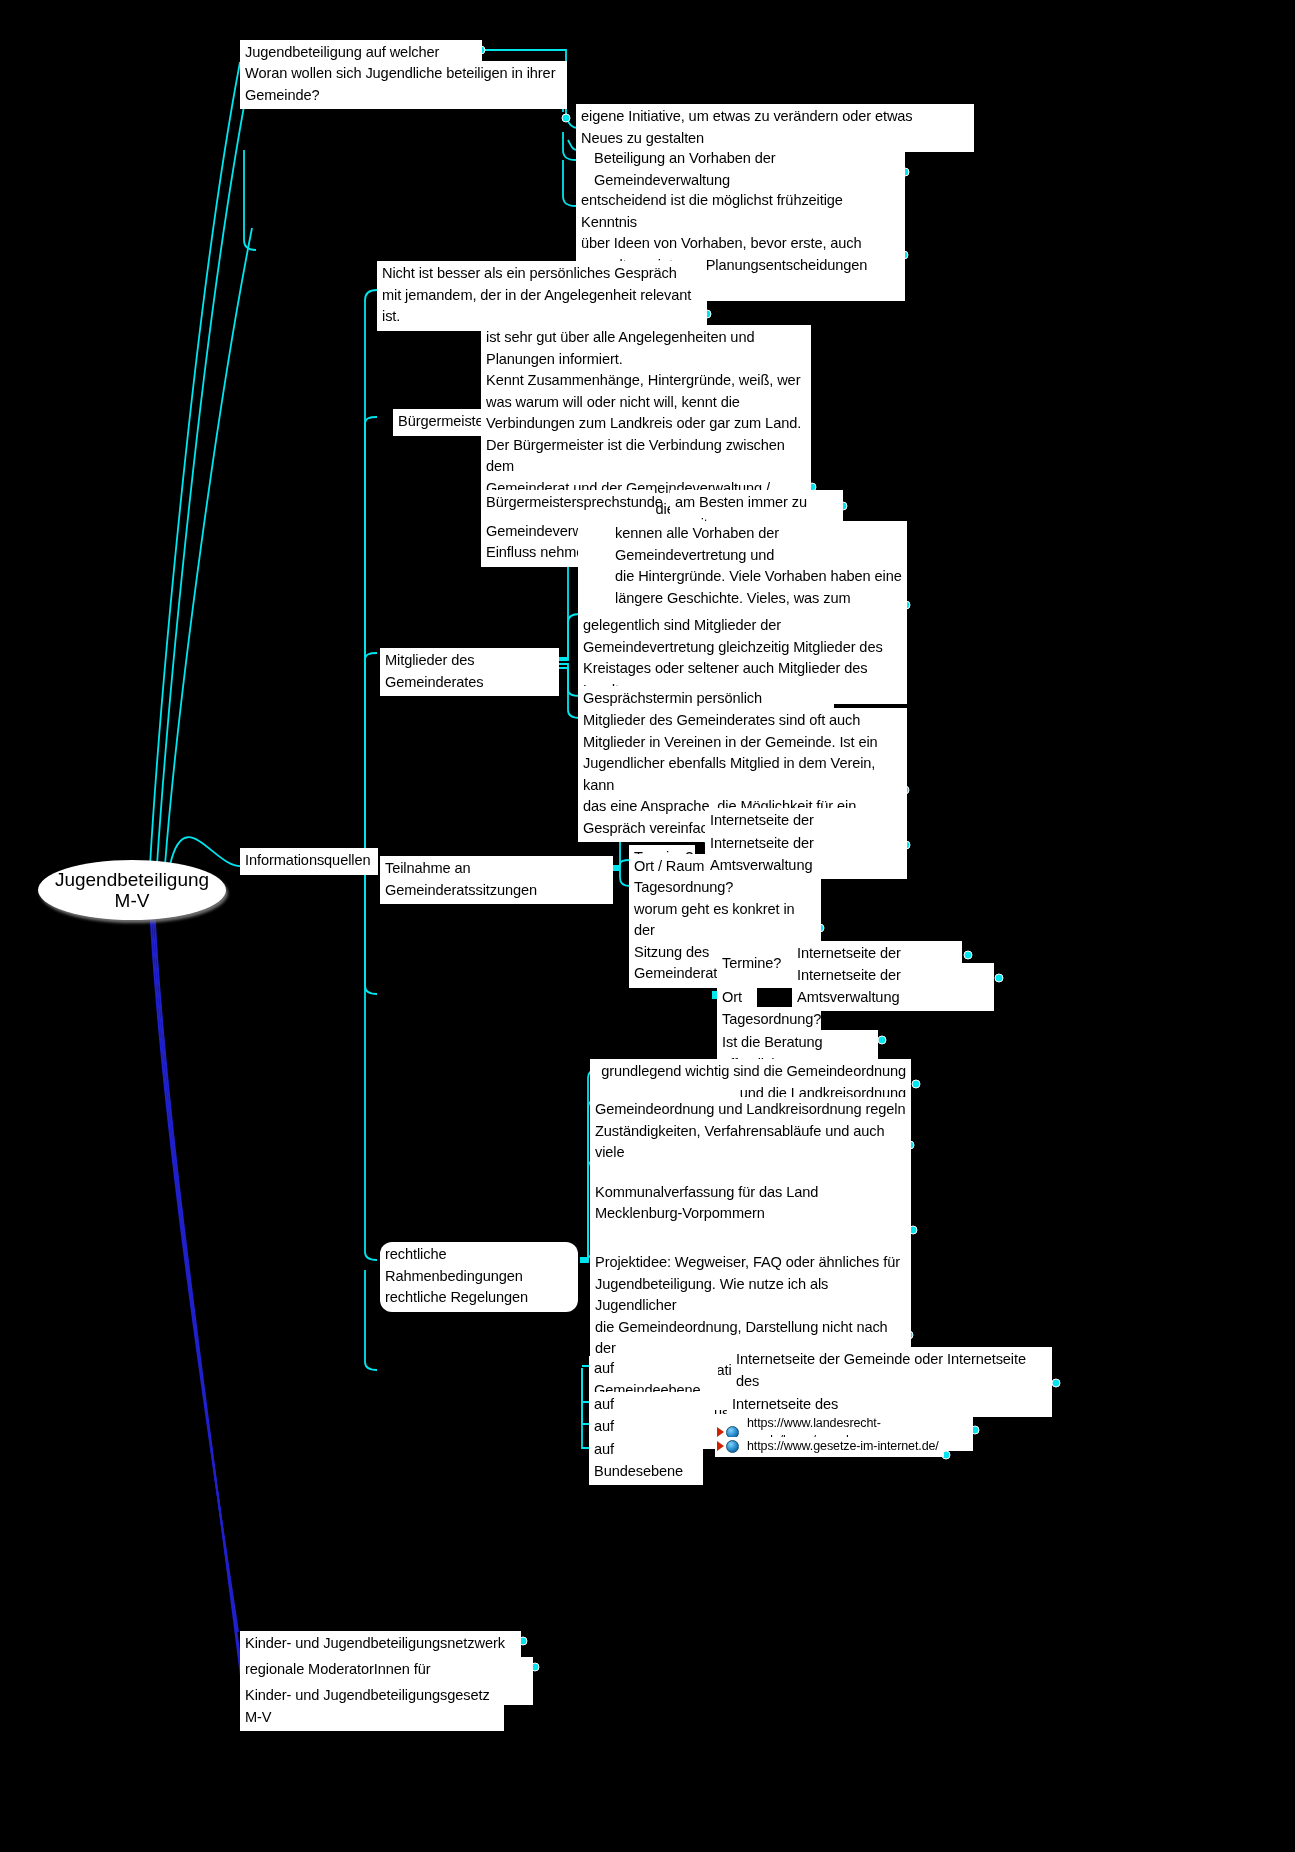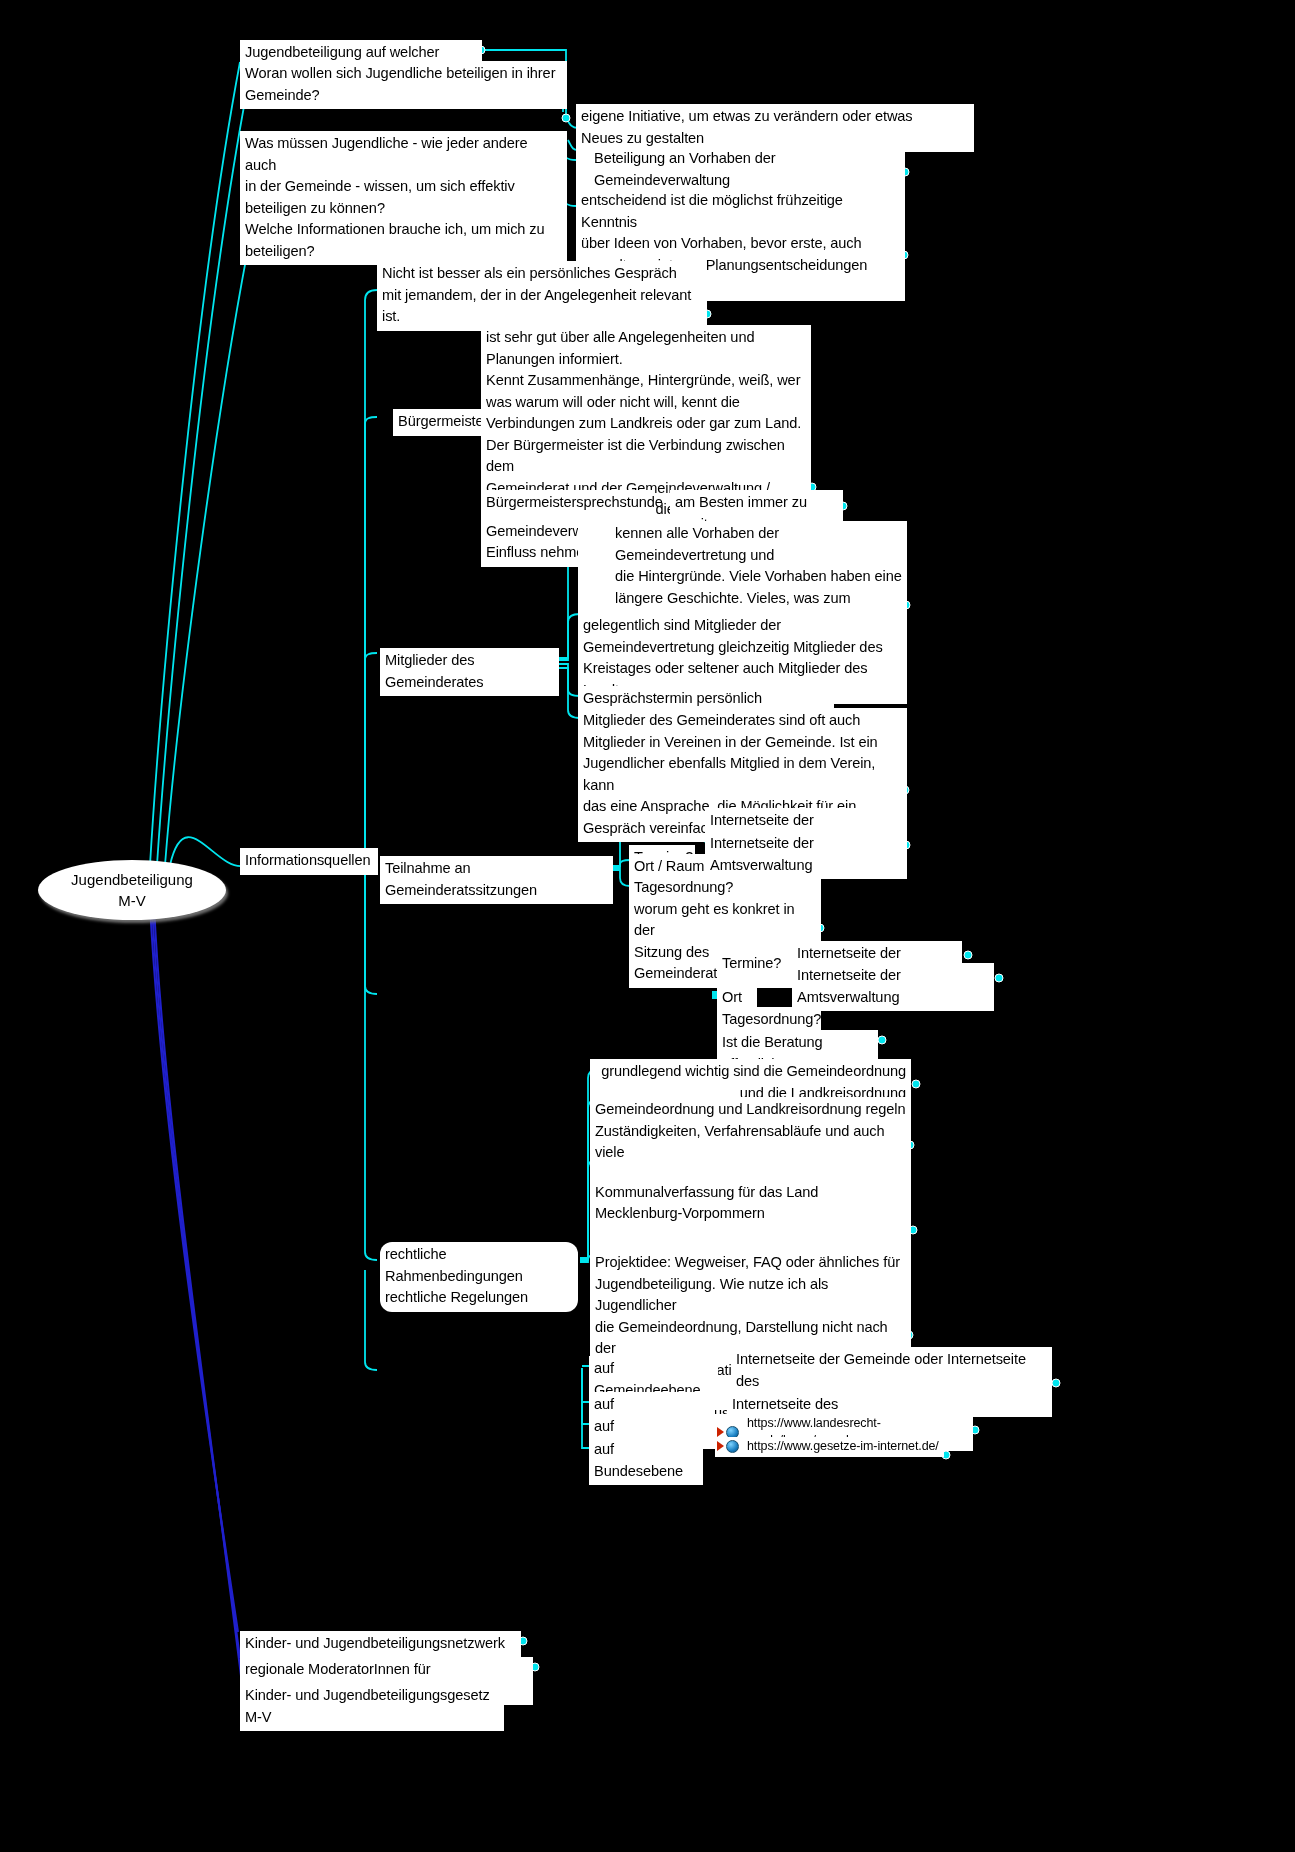--- a/index.html
+++ b/index.html
@@ -37,21 +37,21 @@
   }
   .node.bold {
     font-weight: normal;
   }
   .root {
     position: absolute;
     background: #ffffff;
     color: #000000;
     border-radius: 50%;
     text-align: center;
-    font-size: 15px;
+    font-size: 19px;
     line-height: 21px;
     display: flex;
     align-items: center;
     justify-content: center;
     white-space: pre-line;
     box-shadow: 2px 3px 3px rgba(130,130,130,0.85);
   }
   .bullets {
     margin: 0;
     padding-left: 46px;
@@ -210,25 +210,20 @@
   <div class="root" style="left:38px; top:860px; width:188px; height:60px;">
     <span>Jugendbeteiligung
 M-V</span>
   </div>
 
   <div class="node" style="left:240px; top:40px; width:242px;">Jugendbeteiligung auf welcher Ebene?</div>
 
   <div class="node" style="left:240px; top:61px; width:327px;">Woran wollen sich Jugendliche beteiligen in ihrer
 Gemeinde?</div>
 
-  <div class="node" style="left:240px; top:131px; width:327px;">Was müssen Jugendliche - wie jeder andere auch
-in der Gemeinde - wissen, um sich effektiv
-beteiligen zu können?
-Welche Informationen brauche ich, um mich zu
-beteiligen?</div>
 
   <div class="node" style="left:576px; top:104px; width:398px;">eigene Initiative, um etwas zu verändern oder etwas
 Neues zu gestalten</div>
 
   <div class="node" style="left:576px; top:146px; width:329px;padding-left:18px;">Beteiligung an Vorhaben der Gemeindeverwaltung
 oder des Gemeinderates</div>
 
   <div class="node" style="left:576px; top:188px; width:329px;">entscheidend ist die möglichst frühzeitige Kenntnis
 über Ideen von Vorhaben, bevor erste, auch
 verwaltungsinterne Planungsentscheidungen

